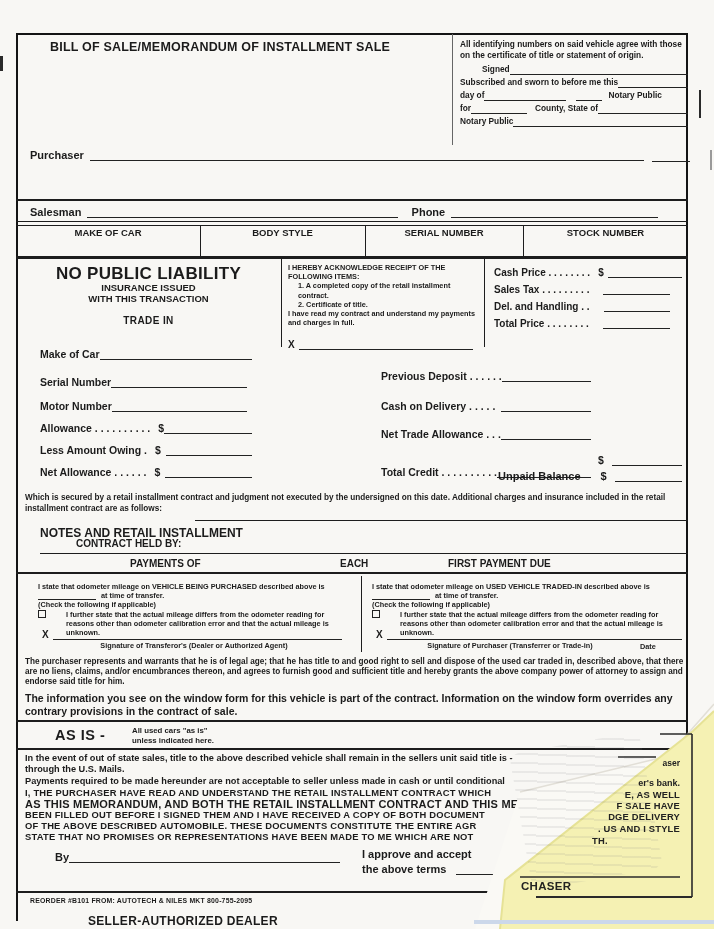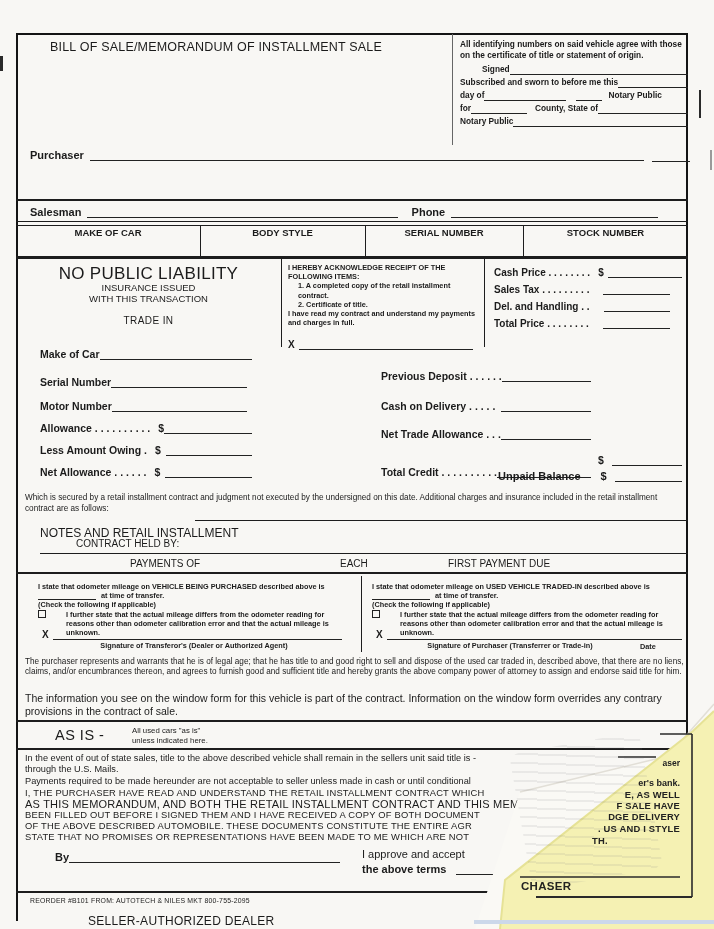--- a/index.html
+++ b/index.html
@@ -1,19 +1,19 @@
 <!DOCTYPE html>
 <html><head>
 <meta charset="utf-8">
 <style>
   html,body{margin:0;padding:0;}
   body{background:#e9e7e2;font-family:"Liberation Sans",sans-serif;}
   .page{position:relative;width:714px;height:929px;background:#f8f7f4;overflow:hidden;color:#1b1b1b;margin:0 auto;}
   .abs{position:absolute;}
-  .b{font-weight:normal;}
+  .b{font-weight:bold;}
   .nw{white-space:nowrap;}
   .ctr{text-align:center;}
   .row{display:flex;align-items:flex-end;}
   .fill{flex:1;border-bottom:1.4px solid #222;height:100%;}
   .ln{border-bottom:1.4px solid #222;}
   .form-border{left:16px;top:33px;width:672px;height:888px;border:2.5px solid #141414;border-bottom:none;box-sizing:border-box;}
   .hrule{background:#1d1d1d;}
   .vrule{background:#1d1d1d;}
   .cert{left:460px;top:39px;width:228px;font-size:8.3px;font-weight:bold;line-height:11px;}
   .cert .row{height:12px;margin-top:1px;}

